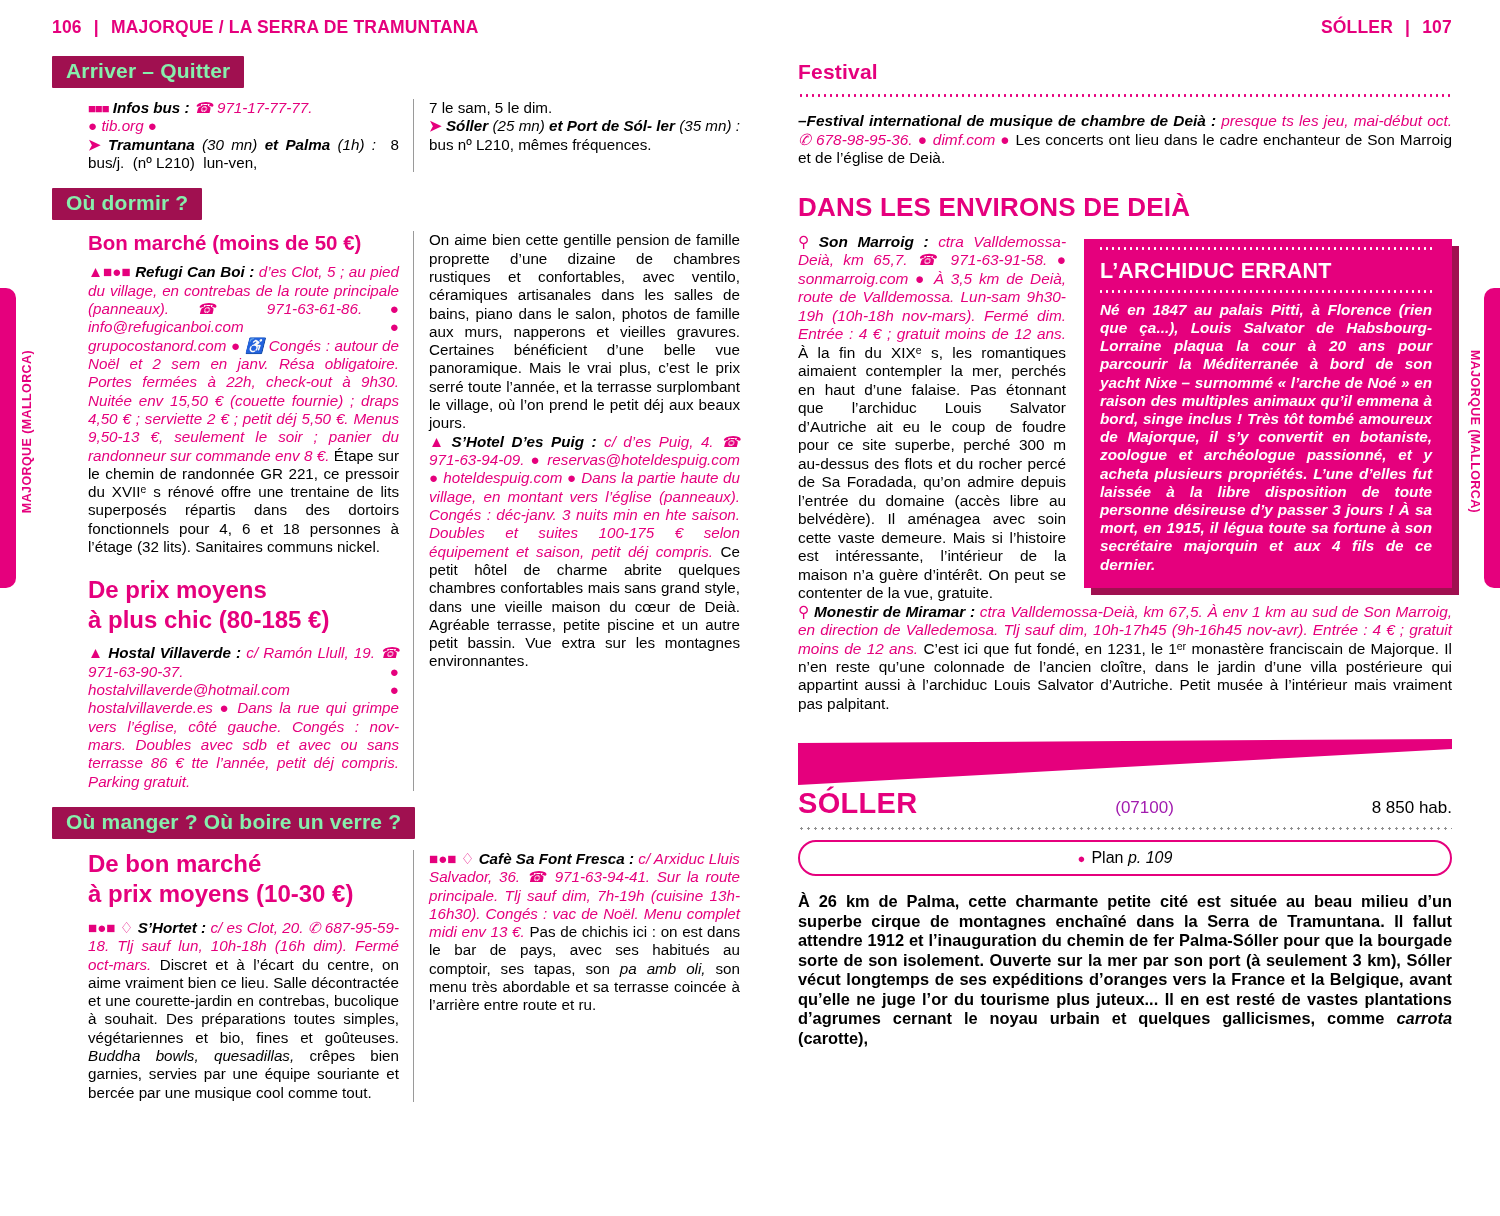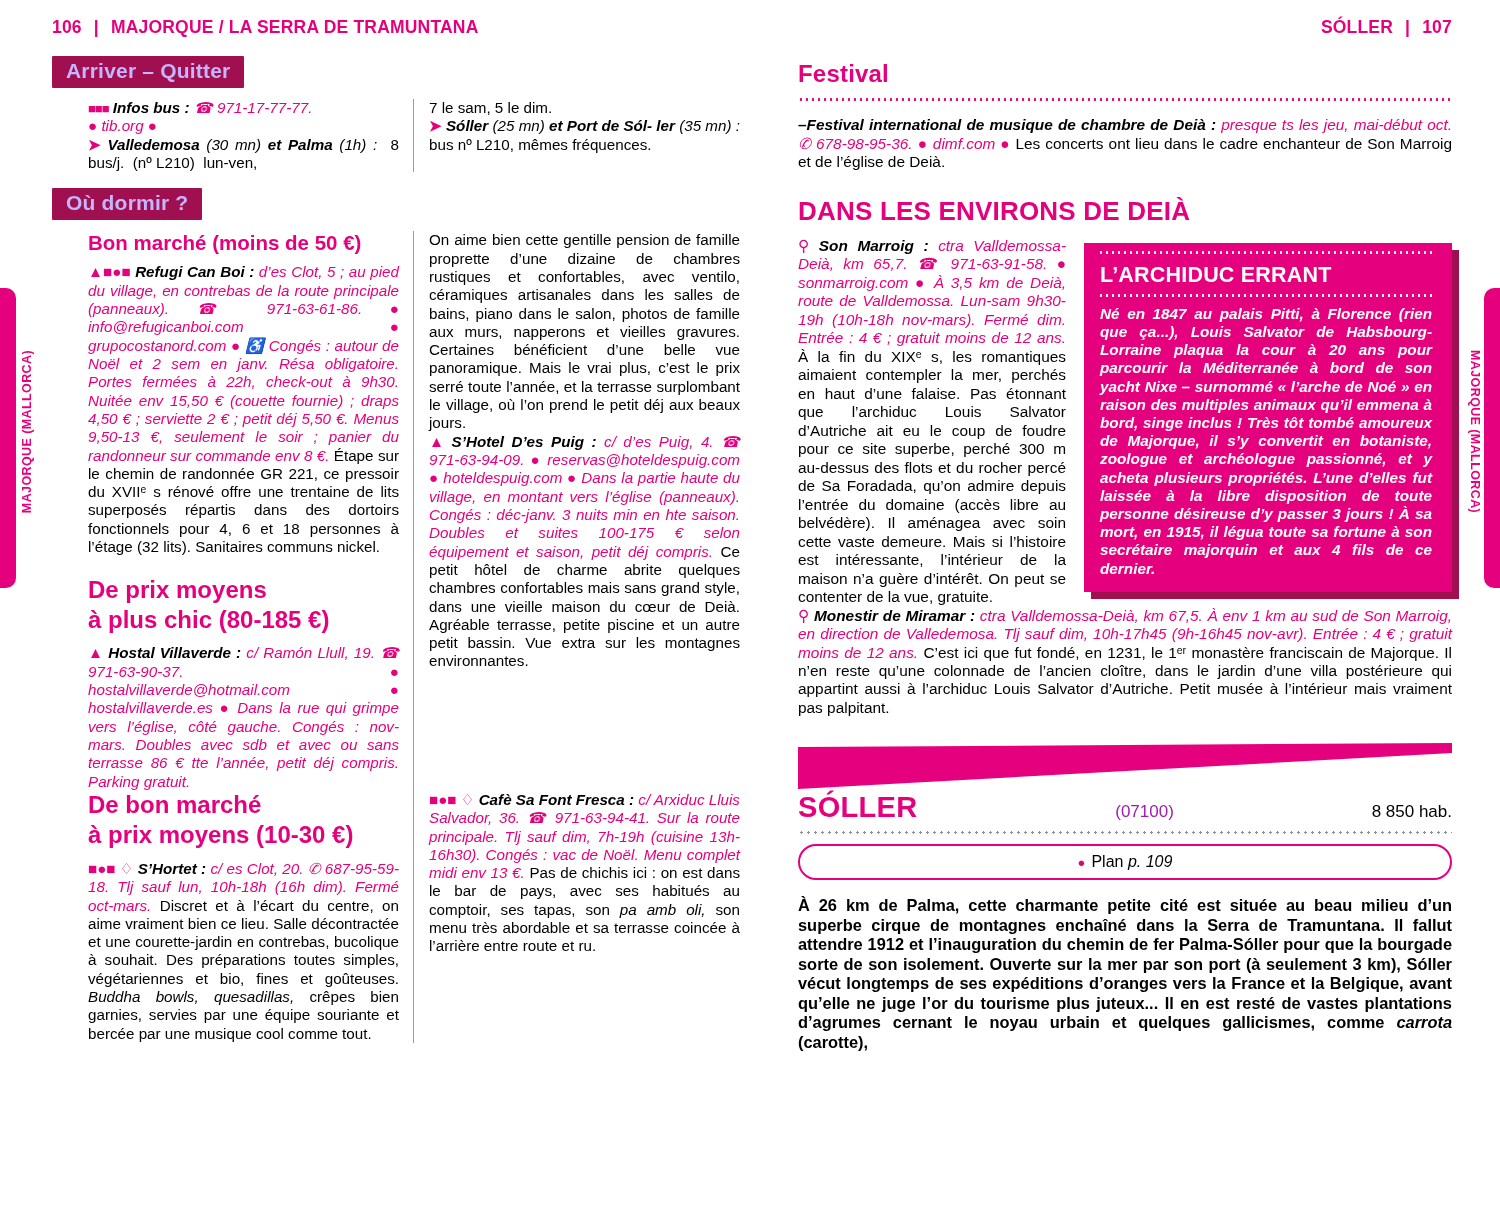--- a/index.html
+++ b/index.html
@@ -40,21 +40,21 @@
     letter-spacing:.2px; height:26px;
   }
   .runhead .pipe { color:#e5007d; font-weight:bold; }
   .runhead.right { justify-content:flex-end; }
   .runhead .num { font-size:17.5px; }
 
   
   .barhead {
     display:inline-block;
     background:#a01050;
-    color:#c4b5fd;
+    color:#86efac;
     font-weight:bold;
     font-size:21px;
     padding:3px 14px 5px 14px;
     letter-spacing:.2px;
     margin:16px 0 11px 0;
     border-radius:1px;
     text-align:right;
   }
 
   .subhead {
@@ -189,21 +189,21 @@
     <div class="cols">
       <div class="col first">
         <p class="body">
           <span class="pic pic-bus">■■■</span>
           <span class="name">Infos bus :</span>
           <span class="pink">☎ 971-17-77-77.</span><br>
           <span class="pink">● tib.org ●</span>
         </p>
         <p class="body">
           <span class="arrow">➤</span>
-          <span class="name">Valledemosa</span> <span class="ital">(30 mn)</span> <span class="name">et Palma</span>
+          <span class="name">Tramuntana</span> <span class="ital">(30 mn)</span> <span class="name">et Palma</span>
           <span class="ital">(1h) :</span>&nbsp; 8 bus/j.&nbsp; (nº L210)&nbsp; lun-ven,
         </p>
       </div>
       <div class="col second">
         <p class="body">7 le sam, 5 le dim.</p>
         <p class="body">
           <span class="arrow">➤</span>
           <span class="name">Sóller</span> <span class="ital">(25 mn)</span> <span class="name">et Port de Sól-</span>
           <span class="name">ler</span> <span class="ital">(35 mn) :</span> bus nº L210, mêmes fréquences.
         </p>
@@ -241,20 +241,21 @@
         <p class="body">
           <span class="pic">▲</span>
           <span class="name">S’Hotel D’es Puig :</span>
           <span class="pink">c/ d’es Puig, 4. ☎ 971-63-94-09. ● reservas@hoteldespuig.com ● hoteldespuig.com ● Dans la partie haute du village, en montant vers l’église (panneaux). Congés : déc-janv. 3 nuits min en hte saison. Doubles et suites 100-175 € selon équipement et saison, petit déj compris.</span>
           <span>Ce petit hôtel de charme abrite quelques chambres confortables mais sans grand style, dans une vieille maison du cœur de Deià. Agréable terrasse, petite piscine et un autre petit bassin. Vue extra sur les montagnes environnantes.</span>
         </p>
       </div>
     </div>
 
     
+    <div class="barhead">Où manger ? Où boire un verre ?</div>
 
     <div class="cols">
       <div class="col first">
         <div class="midhead">De bon marché</div>
         <div class="midhead" style="margin-bottom:11px;">à prix moyens (10-30 €)</div>
 
         <p class="body">
           <span class="pic">■●■</span>
           <span class="pic">♢</span>
           <span class="name">S’Hortet :</span>
@@ -283,21 +284,21 @@
 
     <div class="side-tab right"></div>
     <div class="side-label right">MAJORQUE (MALLORCA)</div>
 
     <div class="runhead right">
       <span>SÓLLER</span>
       <span class="pipe">|</span>
       <span class="num">107</span>
     </div>
 
-    <div class="bighead" style="margin-top:20px;font-size:24px;">Festival</div>
+    <div class="bighead" style="margin-top:20px;font-size:21px;">Festival</div>
     <div class="dotline"></div>
 
     <p class="festival-item">
       <span class="bold">–</span><span class="name">Festival international de musique de chambre de Deià :</span>
       <span class="pink">presque ts les jeu, mai-début oct. ✆ 678-98-95-36. ● dimf.com ●</span>
       <span>Les concerts ont lieu dans le cadre enchanteur de Son Marroig et de l’église de Deià.</span>
     </p>
 
     <div class="bighead">DANS LES ENVIRONS DE DEIÀ</div>
 

